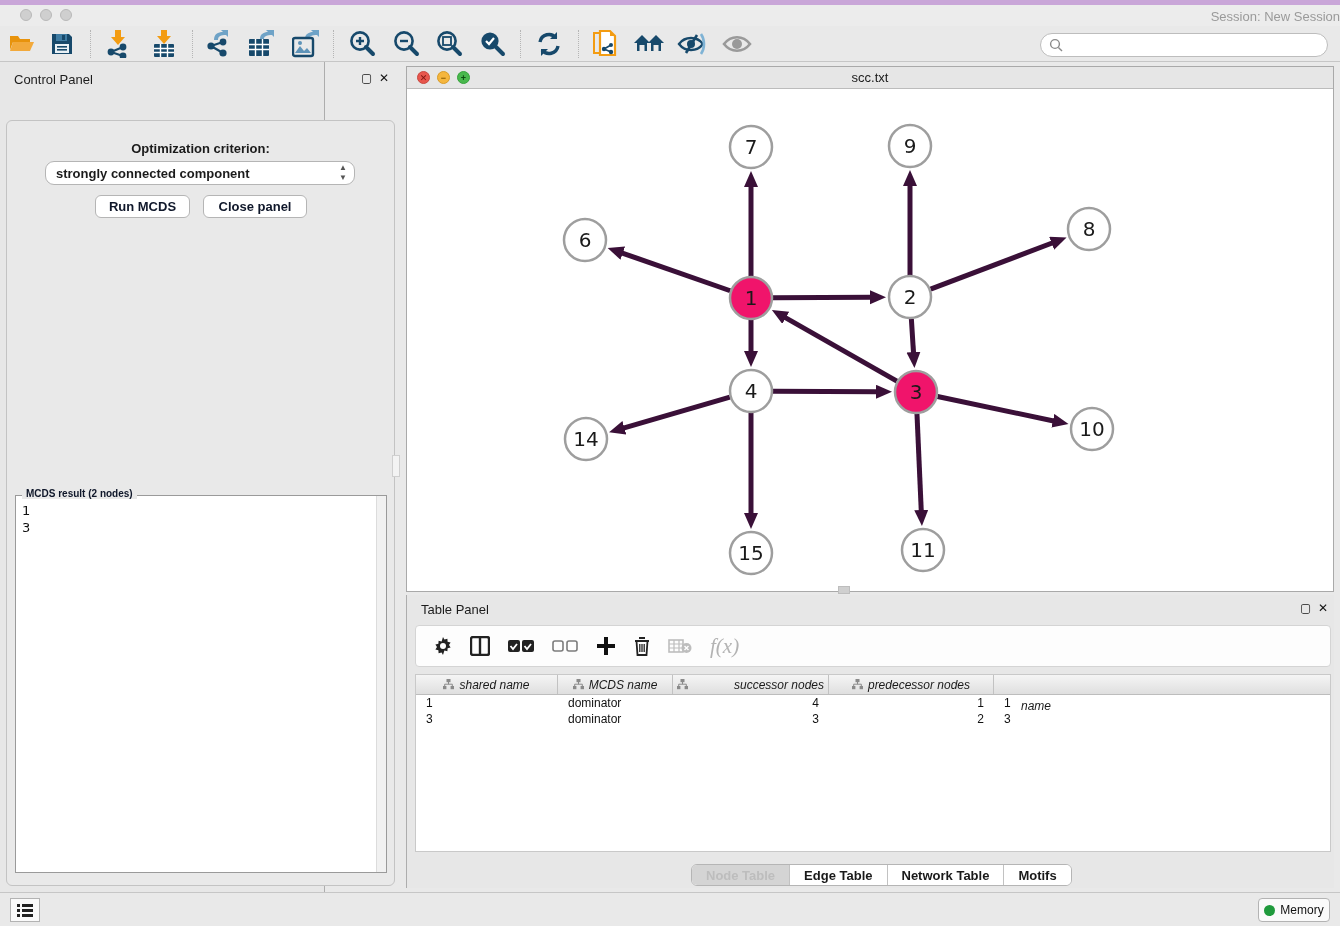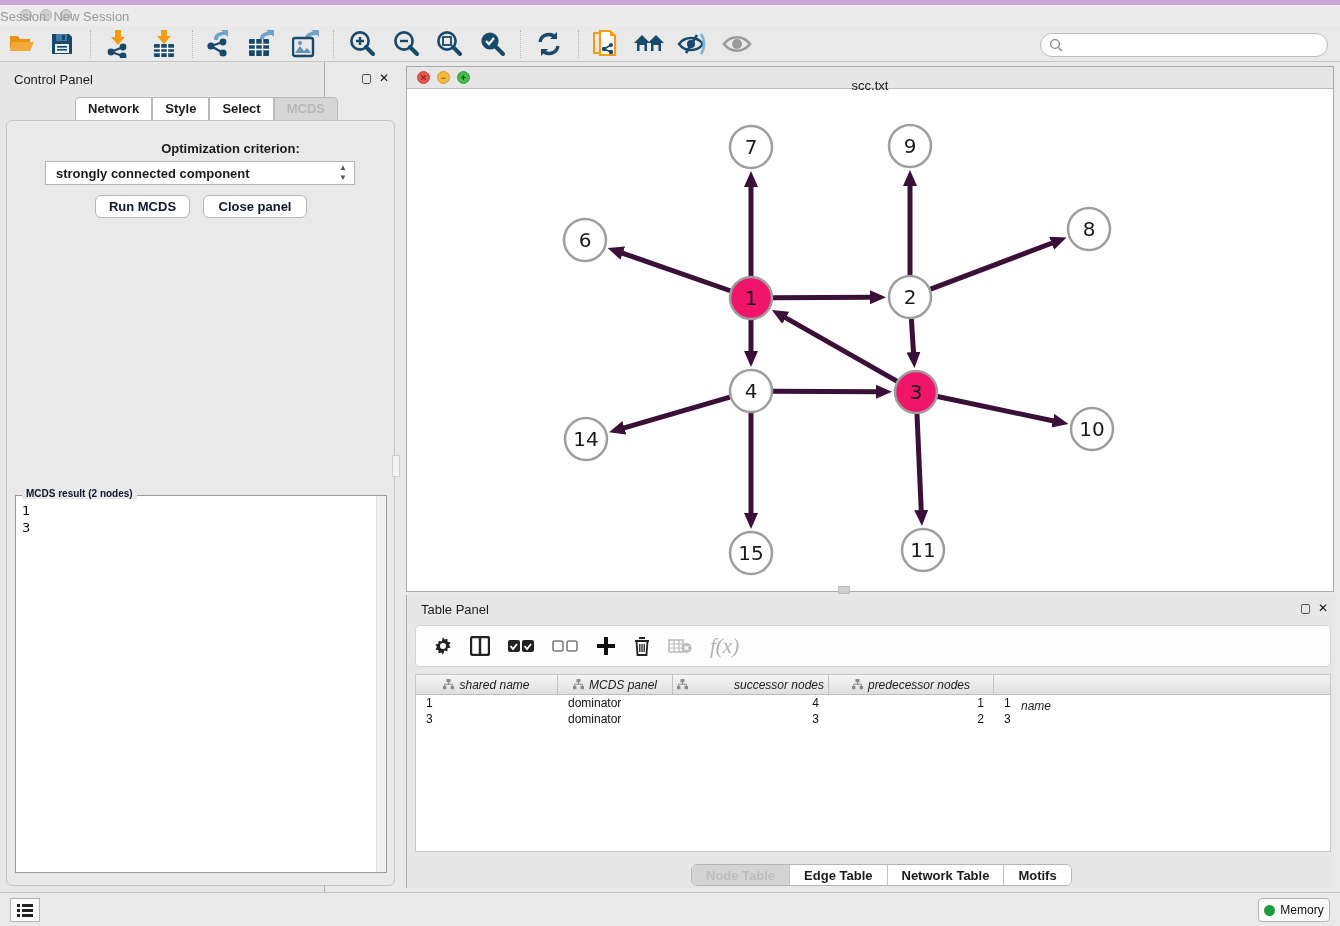--- a/index.html
+++ b/index.html
@@ -6,51 +6,51 @@
   html,body { width:1340px; height:926px; overflow:hidden; }
   body { font-family:"Liberation Sans","DejaVu Sans",sans-serif; background:#e9e9e9; position:relative; }
 
   .abs { position:absolute; }
 
   
   .top-accent { left:0; top:0; width:1340px; height:5px; background:#c9a6d8; }
   .titlebar { left:0; top:5px; width:1340px; height:21px; background:#ececec; }
   .traffic { width:12px; height:12px; border-radius:50%; top:4px; }
   .traffic.gray { background:#cfcfcf; border:1px solid #b9b9b9; }
-  .win-title { width:100%; text-align:left; top:4px; font-size:13px; color:#9a9a9a; }
+  .win-title { width:100%; text-align:right; top:4px; font-size:13px; color:#9a9a9a; }
 
   
   .toolbar { left:0; top:26px; width:1340px; height:36px; background:#e9e9e9; border-bottom:1px solid #c6c6c6; }
   .tbtn { top:2px; width:36px; height:32px; display:flex; align-items:center; justify-content:center; }
   .tsep { top:4px; width:1px; height:28px; border-left:1px dotted #b5b5b5; }
   .searchbox { top:7px; left:1040px; width:288px; height:24px; background:#fff; border:1px solid #bdbdbd; border-radius:12px; display:flex; align-items:center; padding-left:8px; }
 
   
   .cpanel { left:0; top:62px; width:325px; height:830px; background:#e7e7e7; border-right:1px solid #adadad; }
   .panel-head { font-size:13px; color:#1c1c1c; }
   .head-icon { font-size:12px; color:#111; font-weight:bold; }
   .cp-tabs { position:absolute; top:35px; left:75px; height:23px; display:flex; }
   .cp-tab { border:1px solid #b9b9b9; border-bottom:none; background:#fff; font-size:13px; font-weight:bold; color:#1a1a1a; padding:3px 12px 2px; }
   .cp-tab:first-child { border-radius:5px 0 0 0; }
   .cp-tab:last-child { border-radius:0 5px 0 0; }
   .cp-tab.sel { background:#d6d6d6; color:#b8b8b8; }
-  .cp-content { left:6px; top:58px; width:389px; height:766px; background:#e9e9e9; border:1px solid #c3c3c3; border-radius:6px;padding-left:30px; }
+  .cp-content { left:6px; top:58px; width:389px; height:766px; background:#e9e9e9; border:1px solid #c3c3c3; border-radius:6px; }
   .opt-label { width:100%; text-align:center; top:20px; font-size:13px; font-weight:bold; color:#1b1b1b; }
-  .dropdown { left:38px; top:40px; width:310px; height:24px; background:#fff; border:1px solid #b5b5b5; border-radius:0; display:flex; align-items:center; font-size:13px; font-weight:bold; color:#1b1b1b; padding-left:10px; }
+  .dropdown { left:38px; top:40px; width:310px; height:24px; background:#fff; border:1px solid #b5b5b5; border-radius:9px; display:flex; align-items:center; font-size:13px; font-weight:bold; color:#1b1b1b; padding-left:10px; }
   .dd-stepper { position:absolute; right:7px; top:1px; font-size:8px; line-height:10px; color:#555; text-align:center; }
   .mac-btn { height:23px; background:#fff; border:1px solid #b5b5b5; border-radius:6px; font-size:13px; font-weight:bold; color:#0f172a; display:flex; align-items:center; justify-content:center; }
   .result-group { left:8px; top:374px; width:372px; height:378px; border:1px solid #9a9a9a; background:#fff; }
   .result-legend { position:absolute; left:6px; top:-8px; background:#e9e9e9; padding:0 4px; font-size:10px; font-weight:bold; color:#0f172a; }
   .result-text { position:absolute; left:6px; top:6px; font-size:13px; color:#111; white-space:pre; line-height:17px; font-family:"DejaVu Sans",sans-serif; }
   .result-scroll { position:absolute; right:0; top:0; width:10px; height:100%; background:#f1f1f1; border-left:1px solid #dcdcdc; }
 
   
   .netwin { left:406px; top:66px; width:928px; height:526px; background:#fff; border:1px solid #a9a9a9; }
   .net-titlebar { left:0; top:0; width:100%; height:22px; background:#e6e6e6; border-bottom:1px solid #bcbcbc; }
-  .net-title { width:100%; text-align:center; top:11px; font-size:13px; color:#1a1a1a; }
+  .net-title { width:100%; text-align:center; top:3px; font-size:13px; color:#1a1a1a; }
   .tl-btn { width:13px; height:13px; border-radius:50%; top:4px; font-size:9px; font-weight:bold; color:#7a3a00; text-align:center; line-height:12px; }
   .tl-red { background:#e8564d; border:1px solid #c94840; color:#7e1410; }
   .tl-yel { background:#f5b63e; border:1px solid #d99c28; color:#8a5b00; }
   .tl-grn { background:#49b84d; border:1px solid #36a33c; color:#0d4d10; }
   .net-canvas { left:0; top:22px; }
 
   
   .vsplit-handle { left:392px; top:455px; width:8px; height:22px; background:#f3f3f3; border:1px solid #cfcfcf; }
   .hsplit-handle { left:838px; top:586px; width:12px; height:8px; background:#cfcfcf; border:1px solid #bdbdbd; }
 
@@ -229,26 +229,20 @@
         <circle cx="6" cy="6" r="4.4" fill="none" stroke="#8a8a8a" stroke-width="1.4"></circle>
         <path d="M9.4 9.4 L13 13" stroke="#8a8a8a" stroke-width="1.4"></path>
       </svg>
   </div>
 </div>
 
 <div class="abs cpanel">
   <div class="abs panel-head" style="left:14px; top:10px">Control Panel</div>
   <div class="abs head-icon" style="left:361px; top:9px; font-weight:normal">▢</div>
   <div class="abs head-icon" style="left:379px; top:9px">✕</div>
-  <div class="cp-tabs">
-      <div class="cp-tab">Network</div>
-      <div class="cp-tab">Style</div>
-      <div class="cp-tab">Select</div>
-      <div class="cp-tab sel">MCDS</div>
-    </div>
   <div class="abs cp-content">
     <div class="abs opt-label">Optimization criterion:</div>
     <div class="abs dropdown">
       <span>strongly connected component</span>
       <span class="dd-stepper">▲<br>▼</span>
     </div>
     <div class="abs mac-btn" style="left:88px; top:74px; width:95px">Run MCDS</div>
     <div class="abs mac-btn" style="left:196px; top:74px; width:104px">Close panel</div>
     <div class="abs result-group">
       <div class="result-legend">MCDS result (2 nodes)</div>
@@ -386,21 +380,21 @@
         </div>
         <div class="th" style="width: 115px;">
           <svg width="11" height="11" viewBox="0 0 11 11">
             <g fill="#8a8a8a">
               <rect x="3.5" y="0" width="4" height="3.2"></rect>
               <rect x="0" y="7" width="3.4" height="3.2"></rect>
               <rect x="7.6" y="7" width="3.4" height="3.2"></rect>
             </g>
             <path d="M5.5 3 v2.2 M1.7 7 v-1.8 h7.6 V7" stroke="#8a8a8a" stroke-width="1" fill="none"></path>
           </svg>
-          <span>MCDS panel</span>
+          <span>MCDS name</span>
         </div>
         <div class="th" style="width: 156px; gap: 46px;">
           <svg width="11" height="11" viewBox="0 0 11 11">
             <g fill="#8a8a8a">
               <rect x="3.5" y="0" width="4" height="3.2"></rect>
               <rect x="0" y="7" width="3.4" height="3.2"></rect>
               <rect x="7.6" y="7" width="3.4" height="3.2"></rect>
             </g>
             <path d="M5.5 3 v2.2 M1.7 7 v-1.8 h7.6 V7" stroke="#8a8a8a" stroke-width="1" fill="none"></path>
           </svg>

